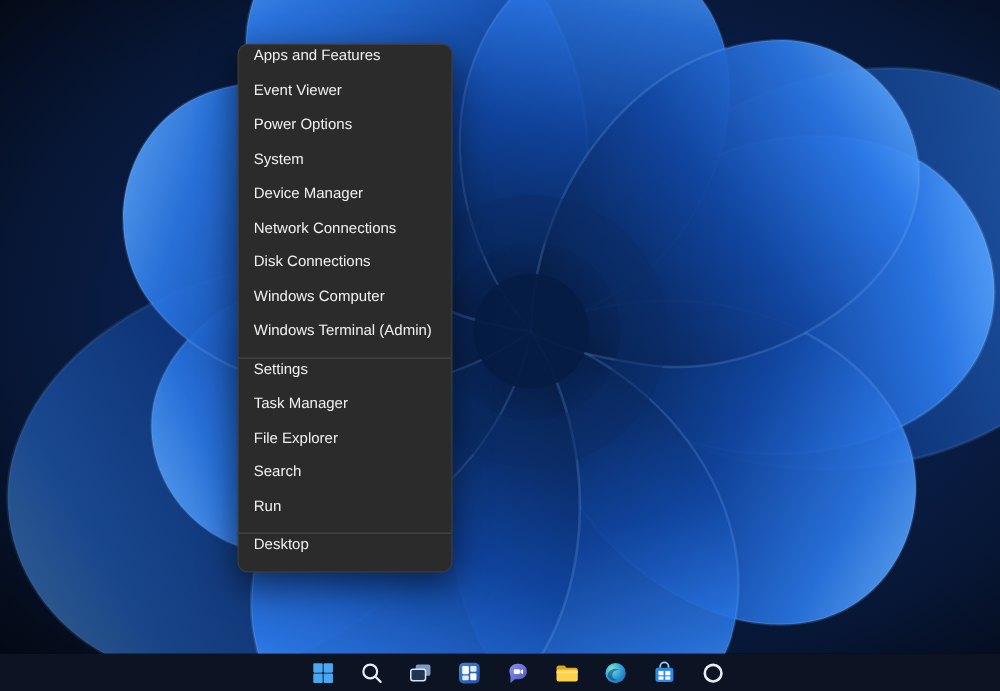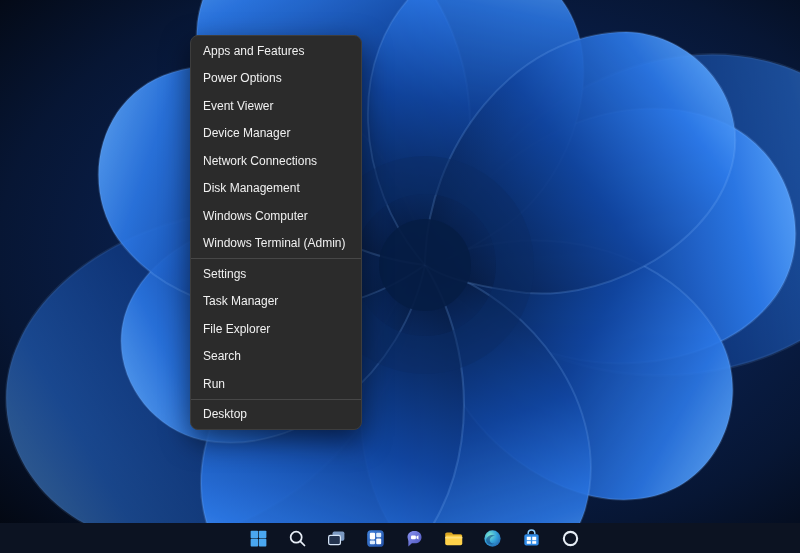--- a/index.html
+++ b/index.html
@@ -28,21 +28,21 @@
     border:1px solid #3d3d3d;
     border-radius:8px;
     box-shadow:0 10px 28px rgba(0,0,0,.55);
     padding:1px 0;
     overflow:hidden;
     z-index:5;
   }
   .menu-item{
     height:27.5px;
     display:flex;
-    align-items:center;
+    align-items:flex-start;
     padding:0 12px;
     color:var(--menu-text,#f0f0f0);
     font-size:12px;
     cursor:default;
     white-space:nowrap;
   }
   .menu-label{flex:1 1 auto;}
   .submenu-arrow{
     flex:0 0 auto;
     color:#cfcfcf;
@@ -122,33 +122,36 @@
       <circle r="46" fill="#051d45" opacity="0.9"></circle>
       <circle r="90" fill="none" stroke="#0a2d66" stroke-width="38" opacity="0.45"></circle>
     </g>
   </svg>
 
   <div class="context-menu">
       <div class="menu-item">
         <span class="menu-label">Apps and Features</span>
       </div>
       <div class="menu-item">
+        <span class="menu-label">Event Viewer</span>
+      </div>
+      <div class="menu-item">
         <span class="menu-label">Power Options</span>
       </div>
       <div class="menu-item">
-        <span class="menu-label">Event Viewer</span>
+        <span class="menu-label">System</span>
       </div>
       <div class="menu-item">
         <span class="menu-label">Device Manager</span>
       </div>
       <div class="menu-item">
         <span class="menu-label">Network Connections</span>
       </div>
       <div class="menu-item">
-        <span class="menu-label">Disk Management</span>
+        <span class="menu-label">Disk Connections</span>
       </div>
       <div class="menu-item">
         <span class="menu-label">Windows Computer</span>
       </div>
       <div class="menu-item">
         <span class="menu-label">Windows Terminal (Admin)</span>
       </div>
       <div class="menu-separator"></div>
       <div class="menu-item">
         <span class="menu-label">Settings</span>

